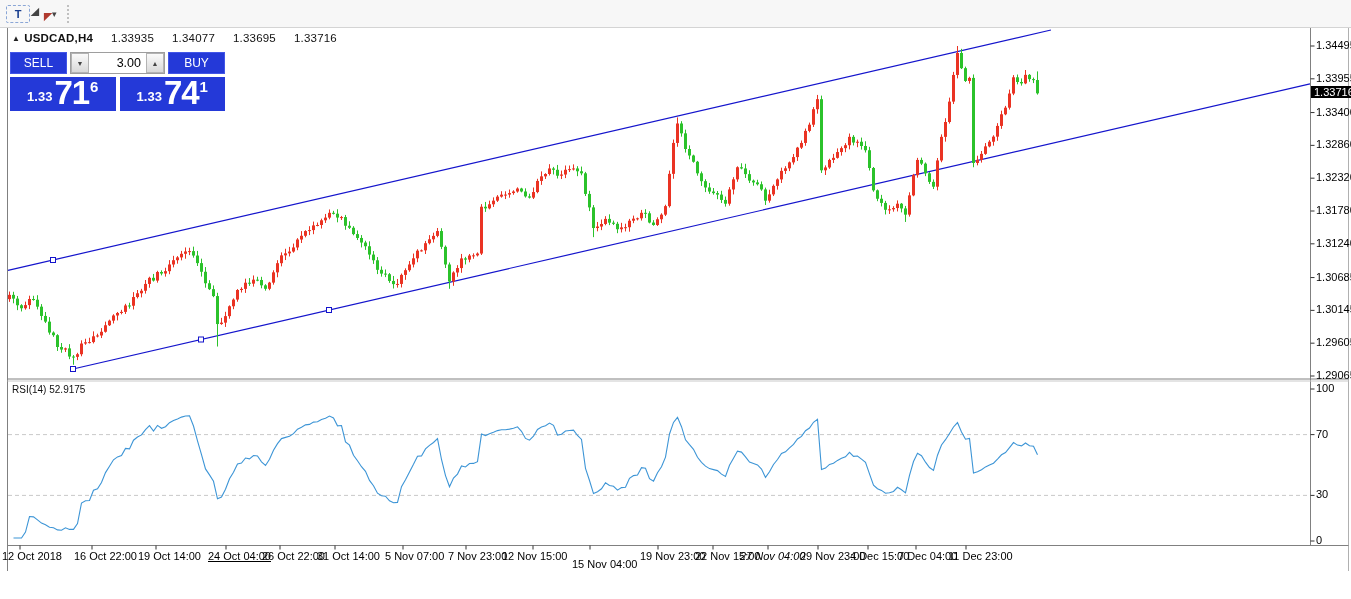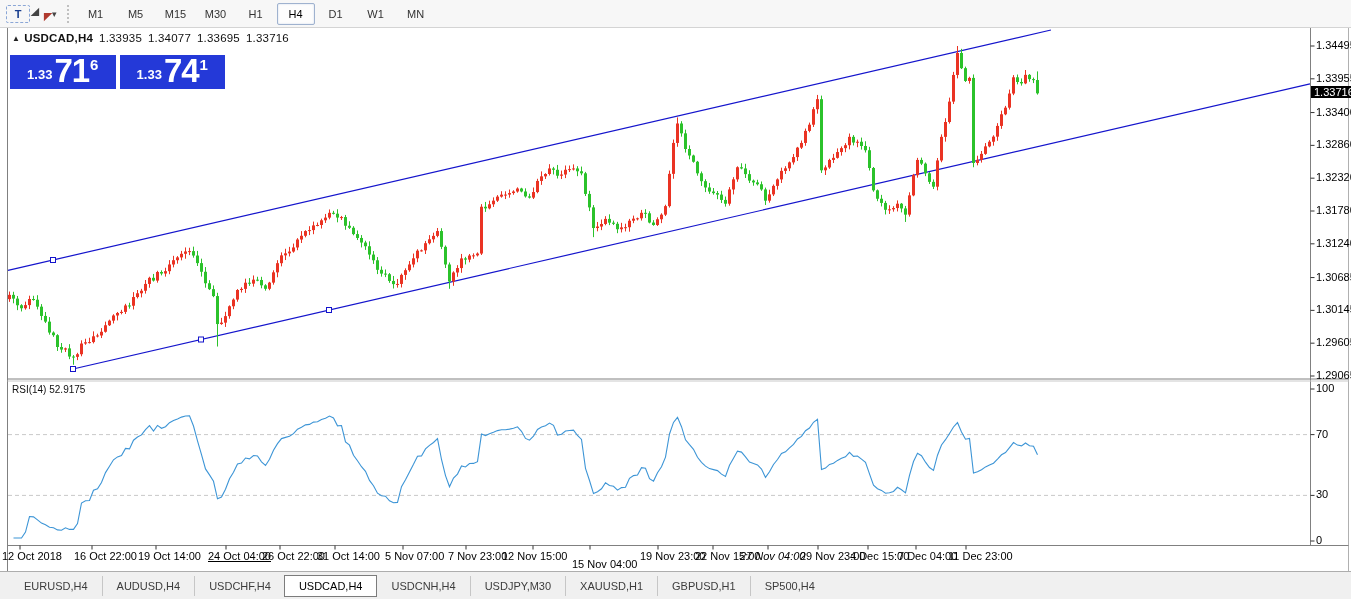--- a/index.html
+++ b/index.html
@@ -17,21 +17,21 @@
   .tf.active{background:#fdfdfd;border:1px solid #9fb2cf;box-shadow:inset 0 0 2px #cdd9ea;color:#000;}
   
   .tabbar{position:absolute;left:0;bottom:0;width:100%;height:27px;background:#f0f0f0;border-top:1px solid #adadad;display:flex;align-items:center;z-index:5;}
   .tab{padding:3px 14px;font-size:11px;color:#3c3c3c;border-left:1px solid #c6c6c6;cursor:default;line-height:14px;}
   .tab:first-child{border-left:none;margin-left:10px;}
   .tab.active{background:#ffffff;border:1px solid #7c7c7c;color:#000;margin:0 -1px;position:relative;top:0;}
   
   .symline{position:absolute;left:12px;top:32px;font-size:11.5px;color:#111;z-index:4;letter-spacing:0.2px;}
   .symline b{font-weight:bold;}
   .symline .tri{font-size:8px;vertical-align:1px;margin-right:4px;color:#222;}
-  .symline span.v{margin-left:6px;}
+  .symline span.v{margin-left:18px;}
   .rsilabel{position:absolute;left:12px;top:384px;font-size:10px;color:#111;z-index:4;}
   .plabel{position:absolute;left:1316px;font-size:11px;color:#000;z-index:4;white-space:nowrap;}
   .plabel.cur{left:1311px;background:#000;color:#fff;padding:0 3px;z-index:5;}
   .dlabel{position:absolute;top:550px;font-size:11px;color:#000;z-index:4;white-space:nowrap;}
   
   .tpanel{position:absolute;left:10px;top:52px;width:215px;z-index:6;font-family:"Liberation Sans",sans-serif;}
   .trow1{display:flex;height:22px;}
   .tbtn-trade{width:55px;background:#2439d8;border:1px solid #4256e8;color:#fff;font-size:12px;display:flex;align-items:center;justify-content:center;cursor:pointer;}
   .volwrap{flex:1;display:flex;margin:0 3px;border:1px solid #9e9e9e;background:#fff;height:20px;}
   .spin{width:16px;background:linear-gradient(#fafafa,#d9d9d9);border:1px solid #b3b3b3;font-size:7px;color:#444;display:flex;align-items:center;justify-content:center;cursor:pointer;}
@@ -52,31 +52,20 @@
 
   <div class="toolbar">
     <div class="tbtn ticon-t">
         <span>T</span>
       </div>
     <div class="tbtn">
       <span class="arrowbox"></span>
       <span class="caret">▾</span>
     </div>
     <div class="grip"></div>
-    <div id="tfButtons" style="display:flex">
-        <div class="tbtn tf">M1</div>
-        <div class="tbtn tf">M5</div>
-        <div class="tbtn tf">M15</div>
-        <div class="tbtn tf">M30</div>
-        <div class="tbtn tf">H1</div>
-        <div class="tbtn tf active">H4</div>
-        <div class="tbtn tf">D1</div>
-        <div class="tbtn tf">W1</div>
-        <div class="tbtn tf">MN</div>
-      </div>
   </div>
 
   <svg id="svg" width="1351" height="599">
       <rect x="7.5" y="27.5" width="1341" height="543.5" fill="#ffffff"></rect>
       <line x1="8" y1="434.6" x2="1310" y2="434.6" stroke="#c9c9c9" stroke-width="1" stroke-dasharray="4 3"></line>
       <line x1="8" y1="495.4" x2="1310" y2="495.4" stroke="#c9c9c9" stroke-width="1" stroke-dasharray="4 3"></line>
       <line x1="73" y1="369" x2="1310" y2="83.91015625" stroke="#1414cc" stroke-width="1.2"></line>
       <line x1="8" y1="270.37109375" x2="1050.9661016949153" y2="30" stroke="#1414cc" stroke-width="1.2"></line>
       <rect x="70.5" y="366.5" width="5" height="5" fill="#ffffff" stroke="#1414cc" stroke-width="1"></rect>
       <rect x="198.5" y="337" width="5" height="5" fill="#ffffff" stroke="#1414cc" stroke-width="1"></rect>
@@ -638,47 +627,45 @@
       <line x1="868" y1="545.5" x2="868" y2="549.5" stroke="#333"></line>
       <line x1="916" y1="545.5" x2="916" y2="549.5" stroke="#333"></line>
       <line x1="966" y1="545.5" x2="966" y2="549.5" stroke="#333"></line>
     </svg>
 
   <div class="symline">
     <span class="tri">▲</span><b>USDCAD,H4</b><span class="v">1.33935</span><span class="v">1.34077</span><span class="v">1.33695</span><span class="v">1.33716</span>
   </div>
 
   <div class="tpanel">
+    <div class="trow1">
+      <div class="tbtn-trade">SELL</div>
+      <div class="volwrap">
+        <div class="spin">▼</div>
+        <input class="volfield" value="3.00" style="">
+        <div class="spin">▲</div>
+      </div>
+      <div class="tbtn-trade">BUY</div>
+    </div>
     <div class="trow2">
       <div class="pbox sell">
         <span class="psmall">1.33</span>
         <span class="pbig">71</span>
         <span class="psup">6</span>
       </div>
       <div class="pbox buy">
         <span class="psmall">1.33</span>
         <span class="pbig">74</span>
         <span class="psup">1</span>
       </div>
     </div>
   </div>
 
   <div class="rsilabel">RSI(14) 52.9175</div>
 
-  <div class="tabbar" id="tabbar">
-      <div class="tab">EURUSD,H4</div>
-      <div class="tab">AUDUSD,H4</div>
-      <div class="tab">USDCHF,H4</div>
-      <div class="tab active">USDCAD,H4</div>
-      <div class="tab">USDCNH,H4</div>
-      <div class="tab">USDJPY,M30</div>
-      <div class="tab">XAUUSD,H1</div>
-      <div class="tab">GBPUSD,H1</div>
-      <div class="tab">SP500,H4</div>
-    </div>
 
 <div class="plabel" style="top: 39px;">1.34495</div>
     <div class="plabel" style="top: 71.8177px;">1.33955</div>
     <div class="plabel" style="top: 105.547px;">1.33400</div>
     <div class="plabel" style="top: 138.365px;">1.32860</div>
     <div class="plabel" style="top: 171.182px;">1.32320</div>
     <div class="plabel" style="top: 204px;">1.31780</div>
     <div class="plabel" style="top: 236.818px;">1.31240</div>
     <div class="plabel" style="top: 270.547px;">1.30685</div>
     <div class="plabel" style="top: 303.365px;">1.30145</div>

